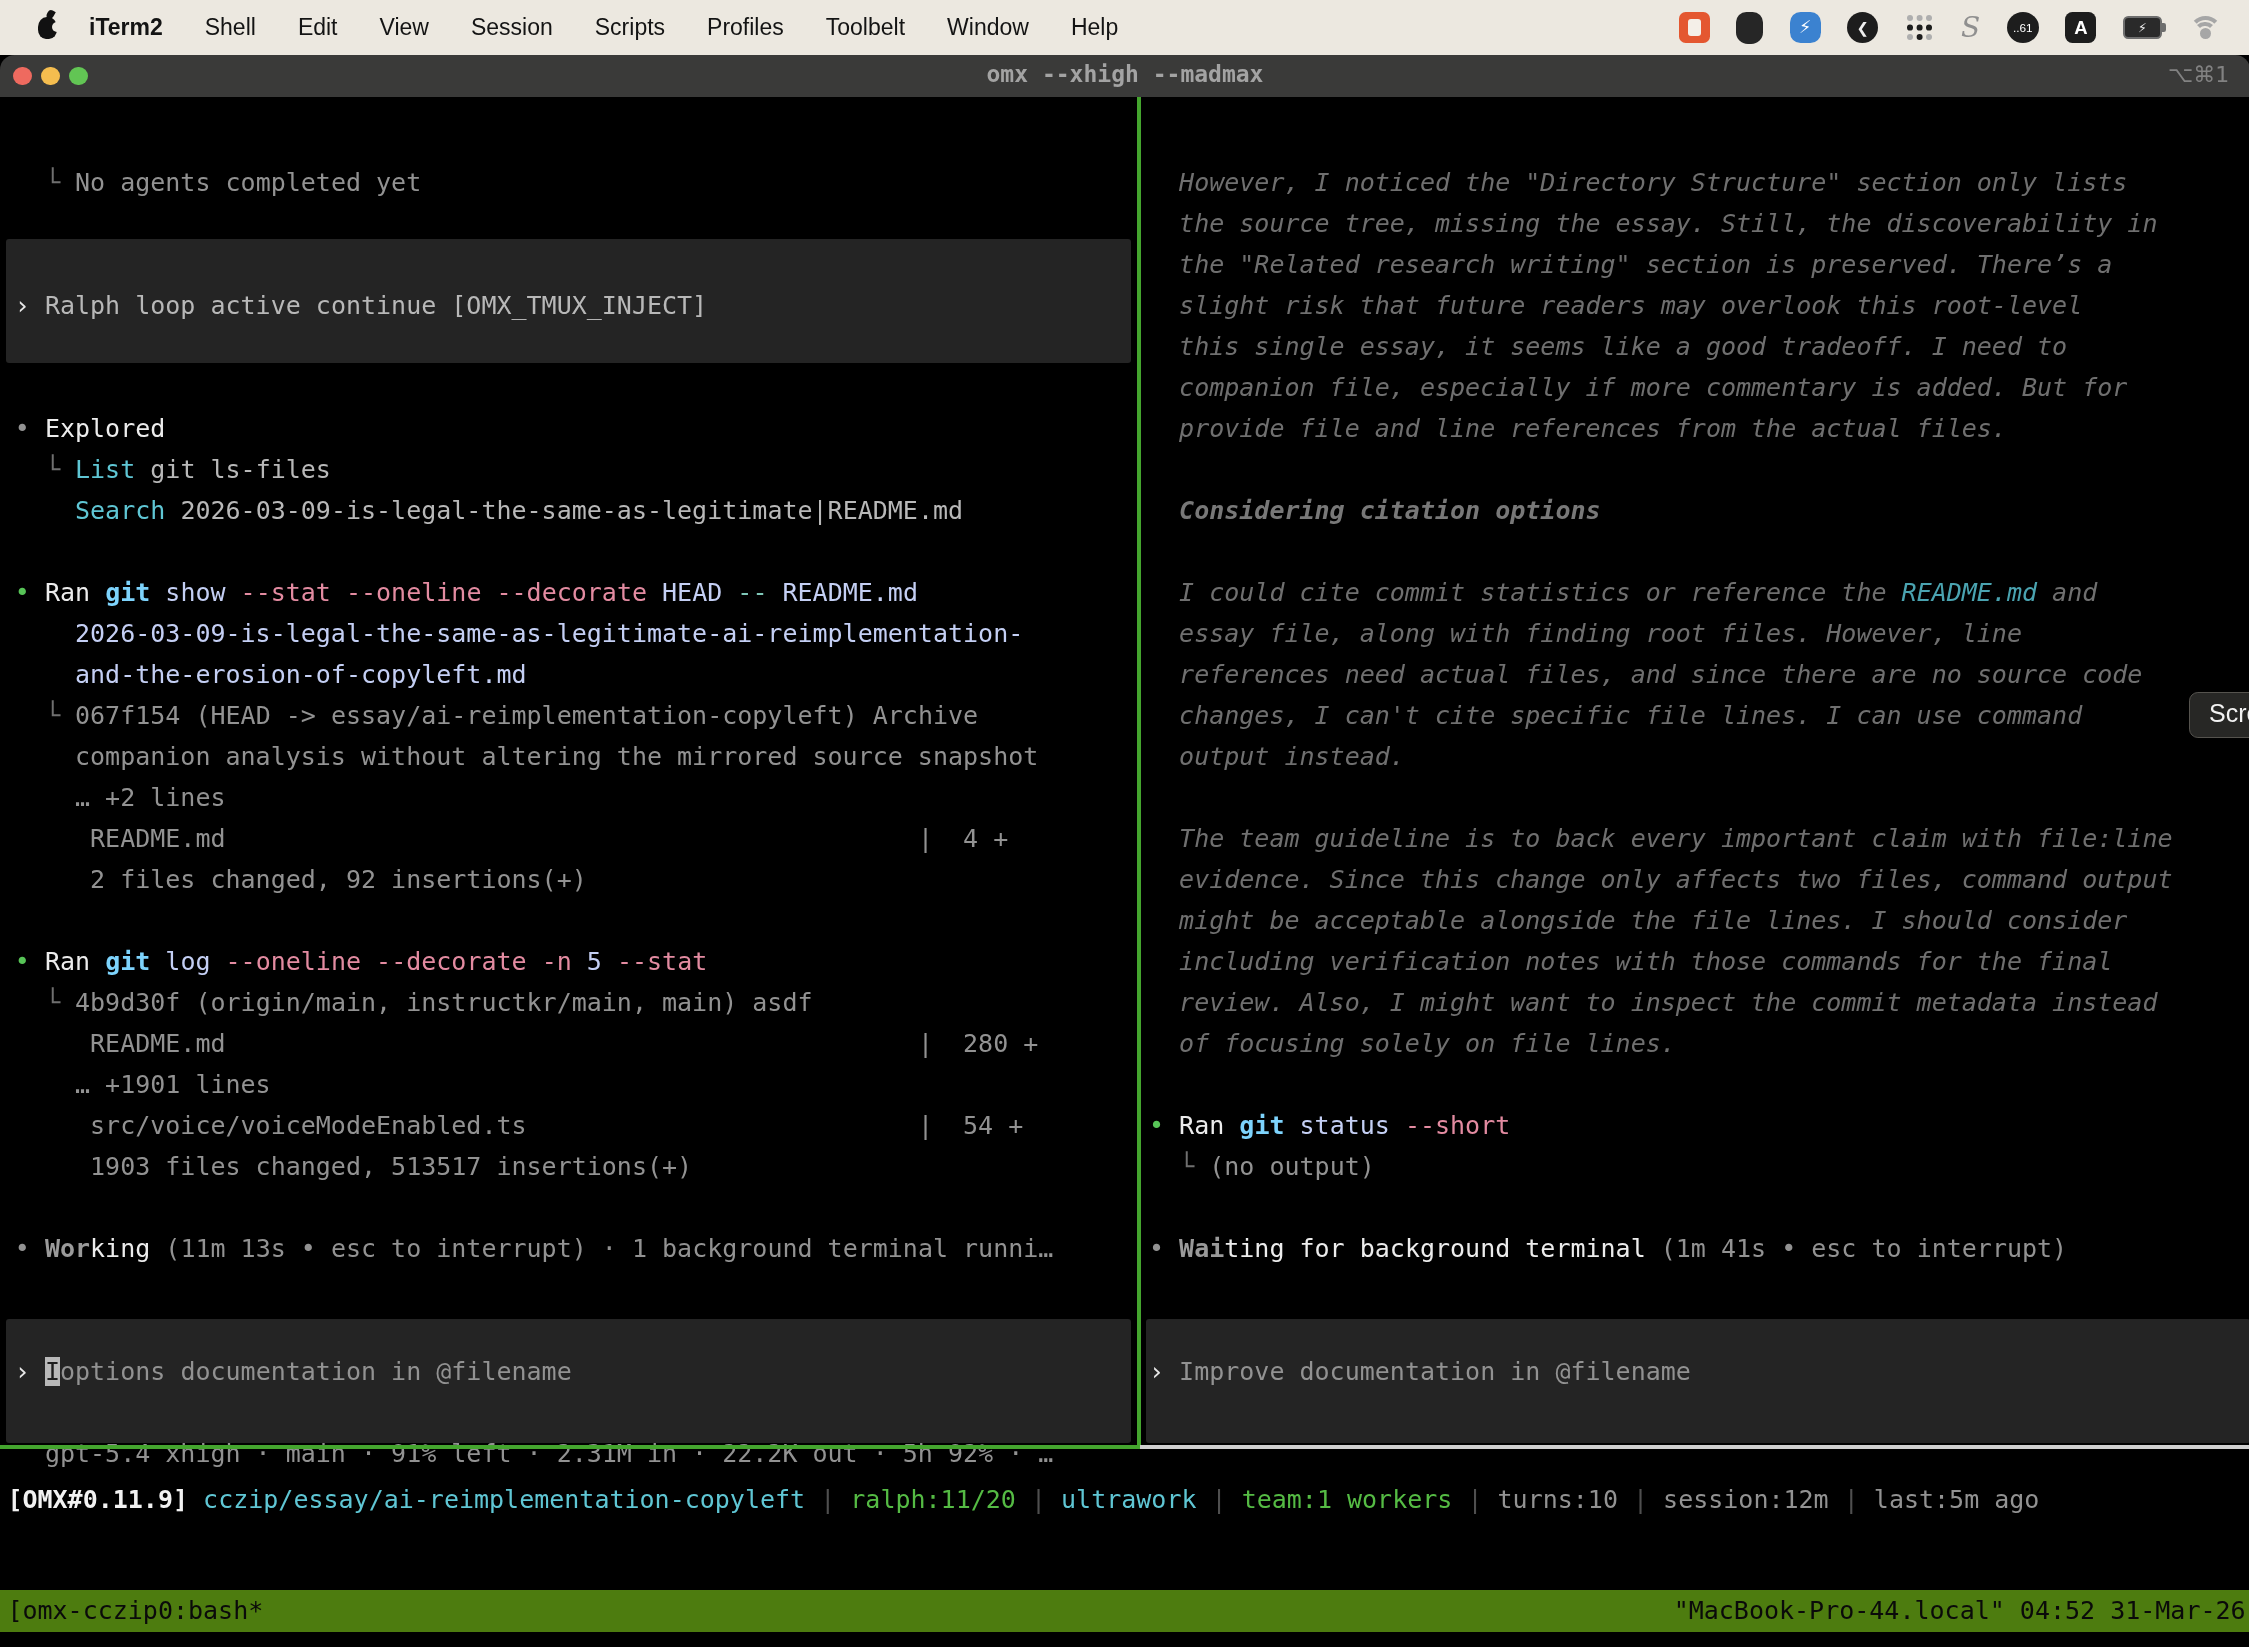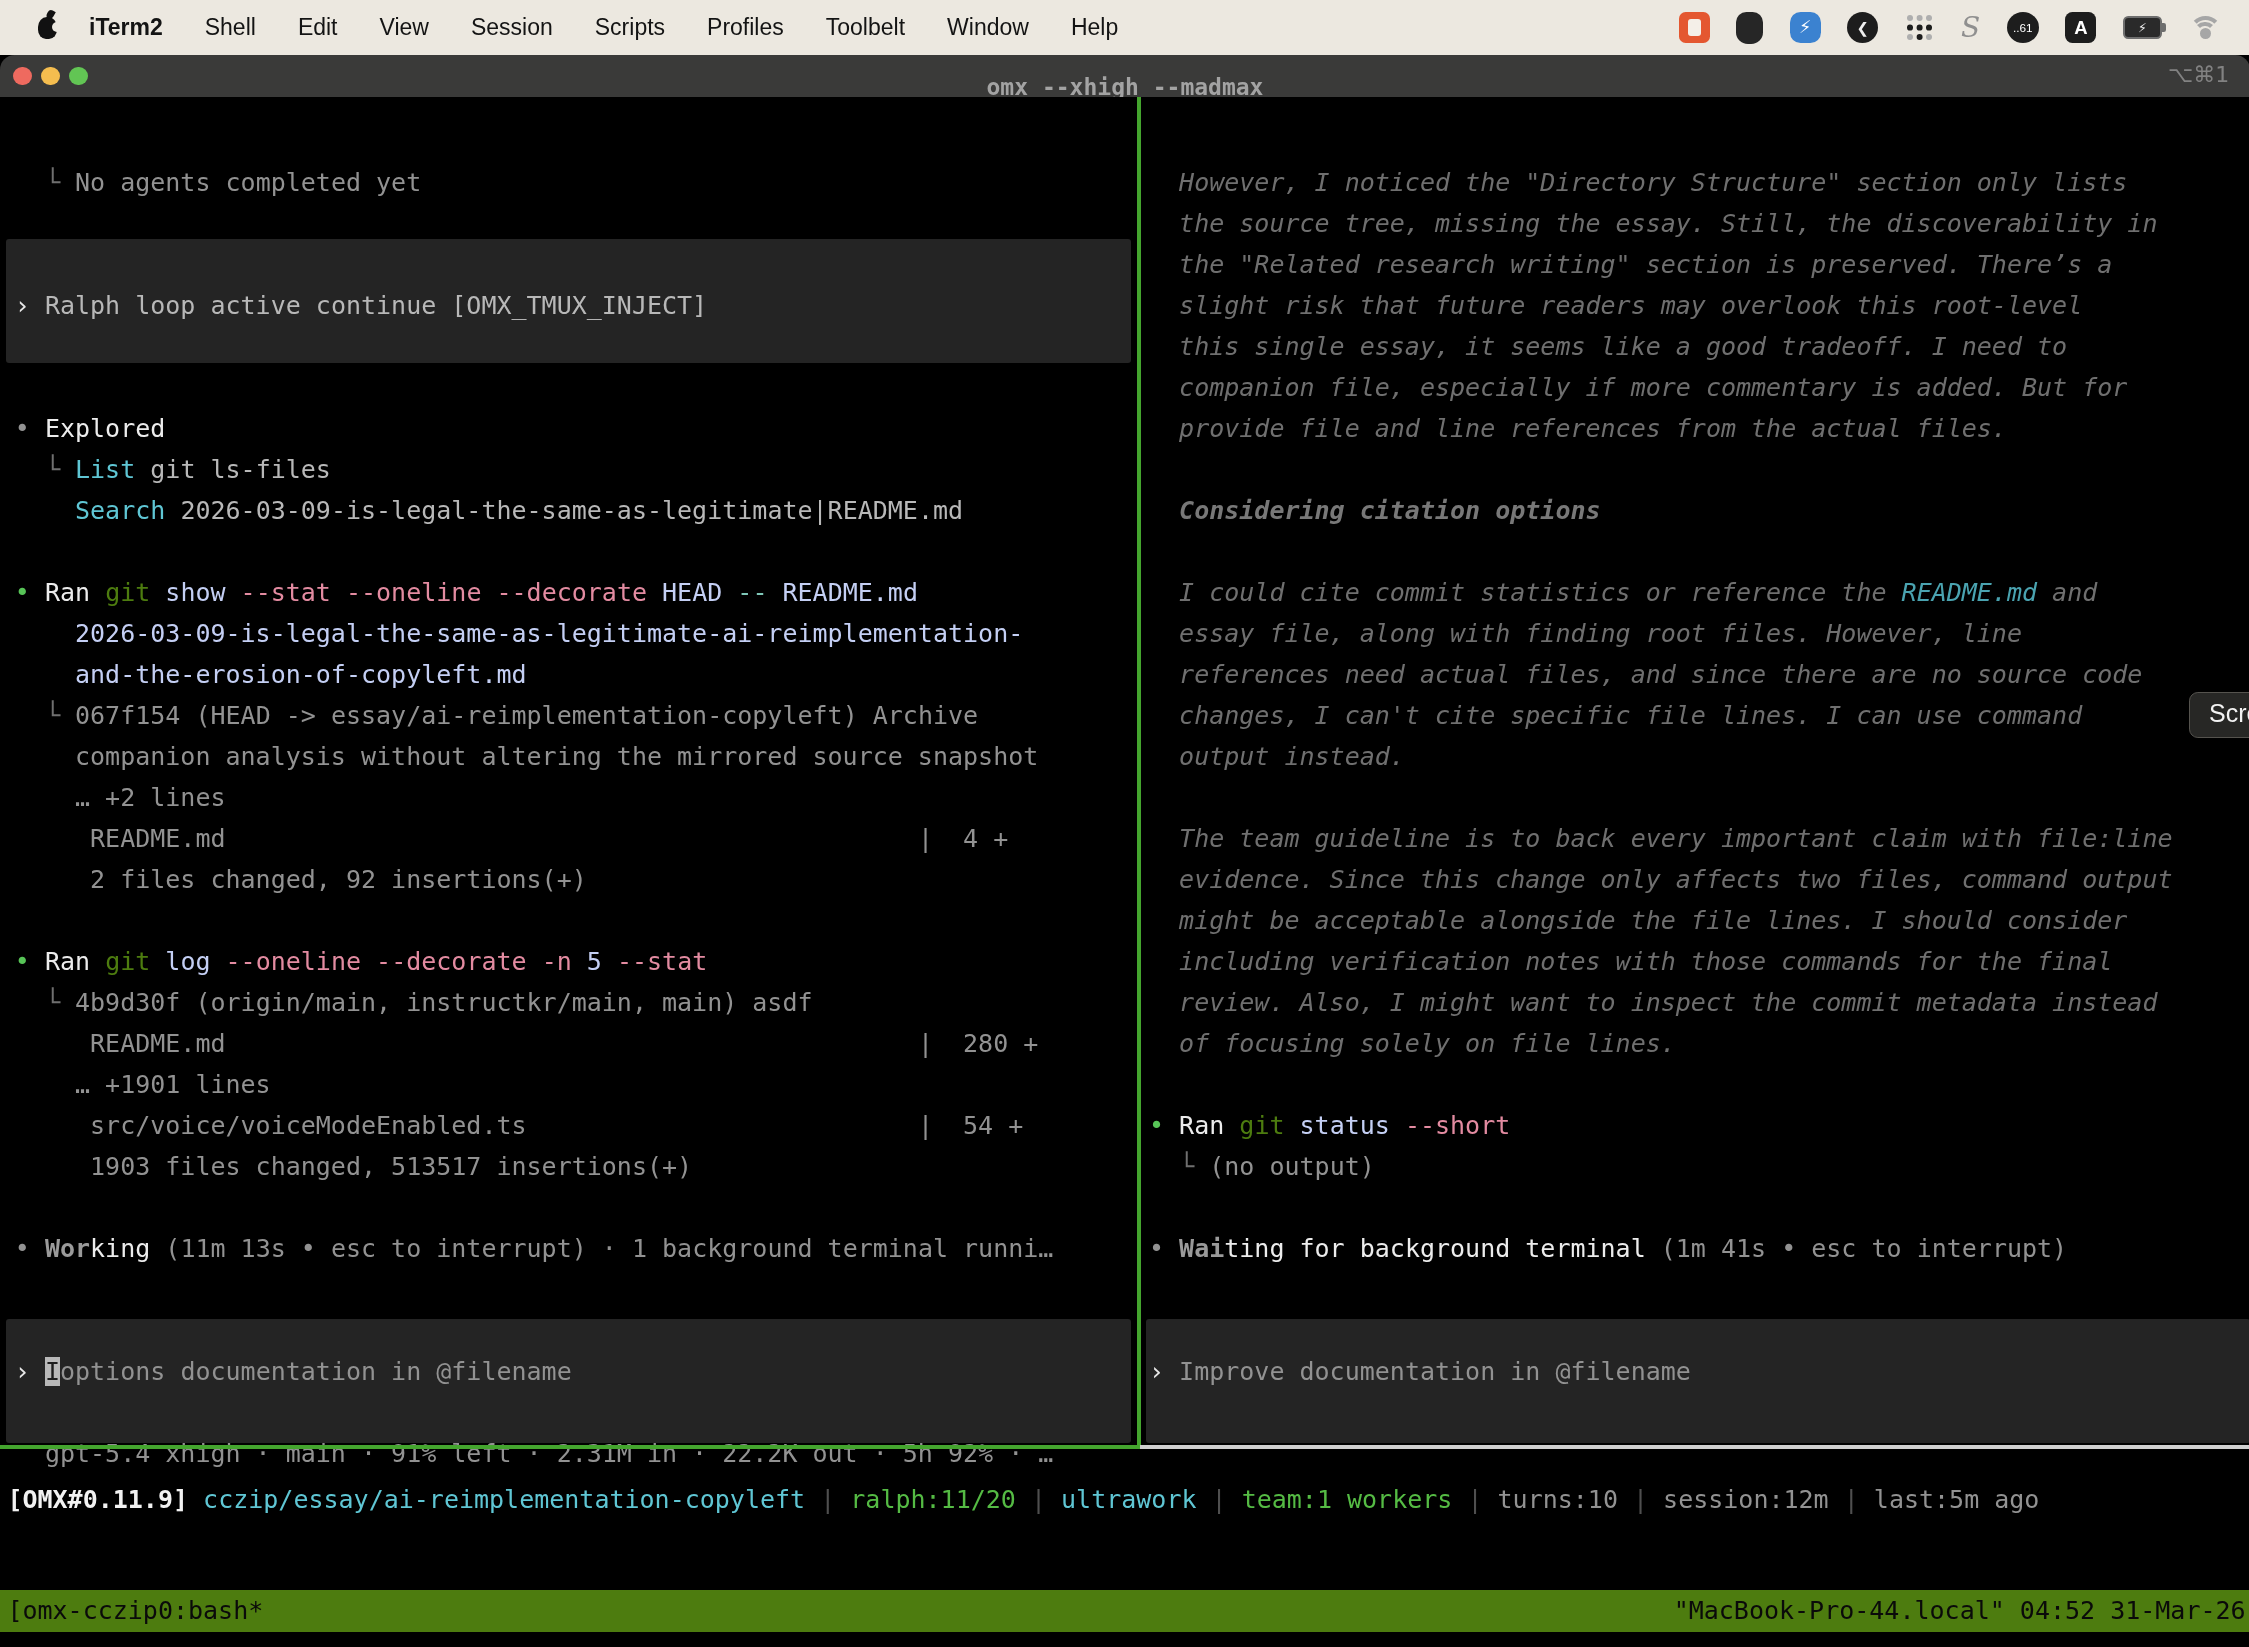--- a/index.html
+++ b/index.html
@@ -49,21 +49,21 @@
   .ic-wifi i.a3{width:3px;height:3px;left:11.8px;top:11.8px;border-top-color:#a6a6a6;background:#a6a6a6;}
   
   .window{position:absolute;top:55px;left:0;width:2250px;height:1593px;background:#000;
           border-radius:14.8px 14.8px 0 0;overflow:hidden;}
   .titlebar{position:absolute;top:0;left:0;width:100%;height:42px;background:#3a3a39;
             border-bottom:0.7px solid #232323;}
   .tl{position:absolute;top:11.8px;width:18.5px;height:18.5px;border-radius:50%;}
   .tl.red{left:13.3px;background:#ee6a5f;}
   .tl.yellow{left:41px;background:#f5bd4f;}
   .tl.green{left:69px;background:#62c554;}
-  .wtitle{position:absolute;top:19px;left:0;width:100%;text-align:center;color:#a3a3a3;
+  .wtitle{position:absolute;top:6px;left:0;width:100%;text-align:center;color:#a3a3a3;
           font-size:23px;font-weight:700;font-family:"DejaVu Sans Mono",monospace;}
   .wshort{position:absolute;top:7.4px;right:20.7px;color:#828282;font-size:22px;
           font-family:"DejaVu Sans",sans-serif;}
   
   .term{position:absolute;top:42px;left:0;width:2250px;height:1551px;background:#000;
         font-size:25px;line-height:41px;}
   .trow{height:41px;white-space:pre;}
   .rows{position:absolute;}
   #left-rows{left:14.8px;top:65px;width:1122px;}
   #right-rows{left:1149px;top:65px;width:1100px;}
@@ -89,21 +89,21 @@
   .c-gray{color:#929292;}
   .c-grayb{color:#9a9a9a;font-weight:700;}
   .c-lgray{color:#b8b8b8;}
   .c-tree{color:#6f6f6f;}
   .c-bright{color:#e8e8e8;}
   .c-brightb{color:#ececec;font-weight:400;}
   .c-dim{color:#6f6f6f;font-style:italic;}
   .c-dimb{color:#787878;font-style:italic;font-weight:700;}
   .c-tealdim{color:#4aa3b0;font-style:italic;}
   .c-cyan{color:#5fc6d4;}
-  .c-blue{color:#4d7c0f;}
+  .c-blue{color:#7dd3fc;font-weight:bold;}
   .c-lav{color:#c4cff4;}
   .c-red{color:#e38ba1;}
   .c-teal{color:#7fc7b8;}
   .c-green{color:#55bb44;}
   .c-greenb{color:#57c457;}
   .c-whiteb{color:#f2f2f2;font-weight:700;}
   .c-cursor{background:#b8b8b8;color:#1c1c1c;}
   .c-pipe{color:#4f4f4f;}
 </style>
 </head>

